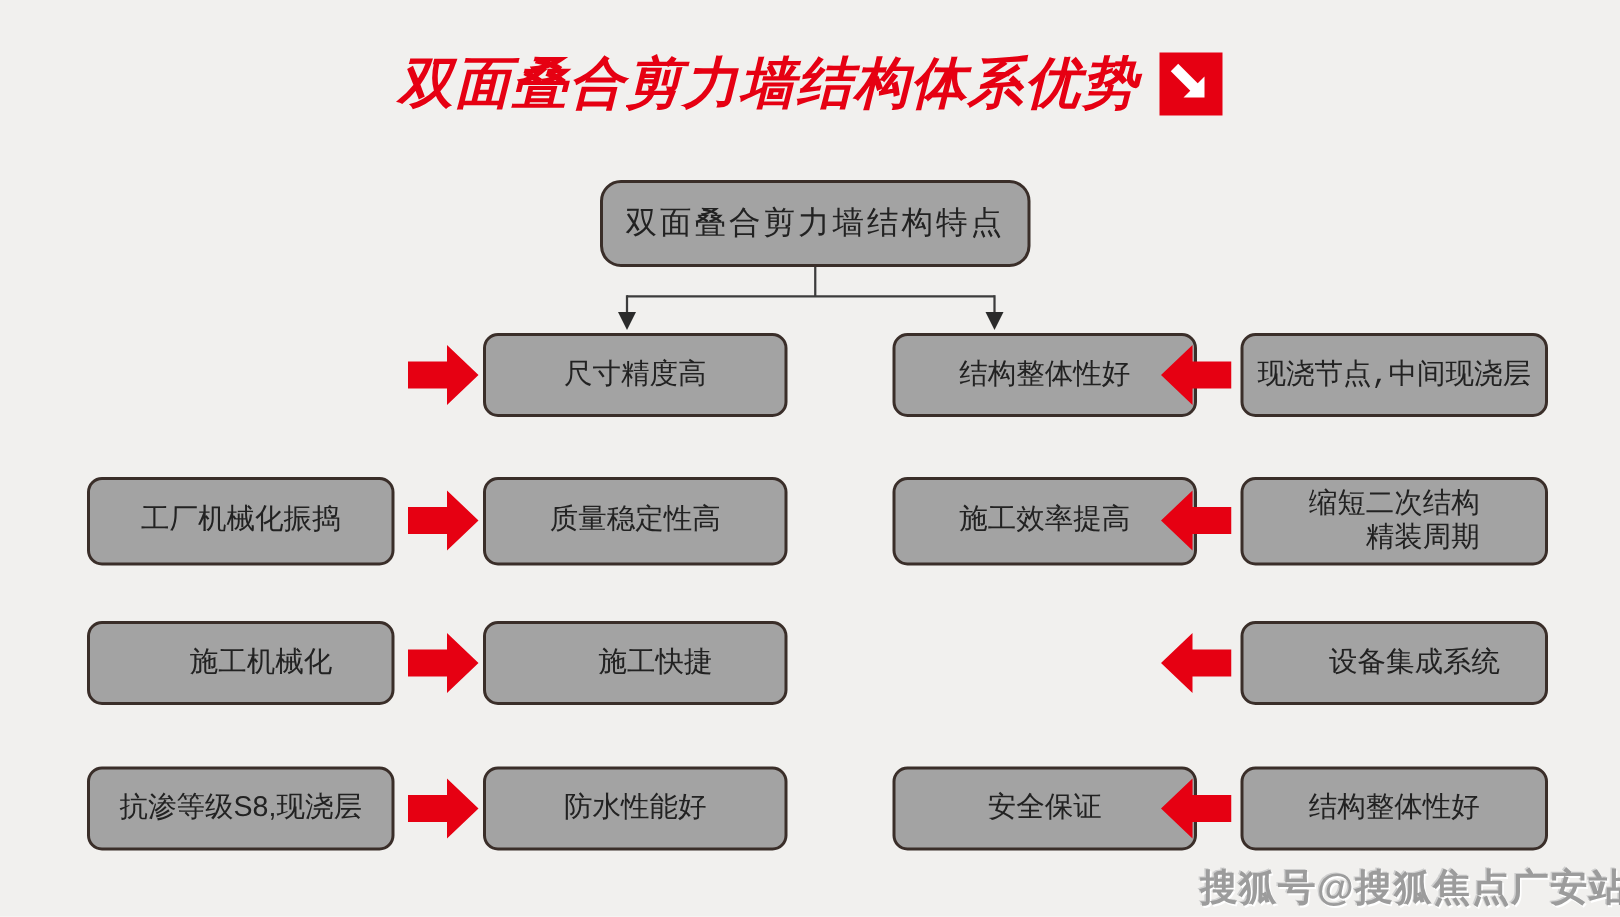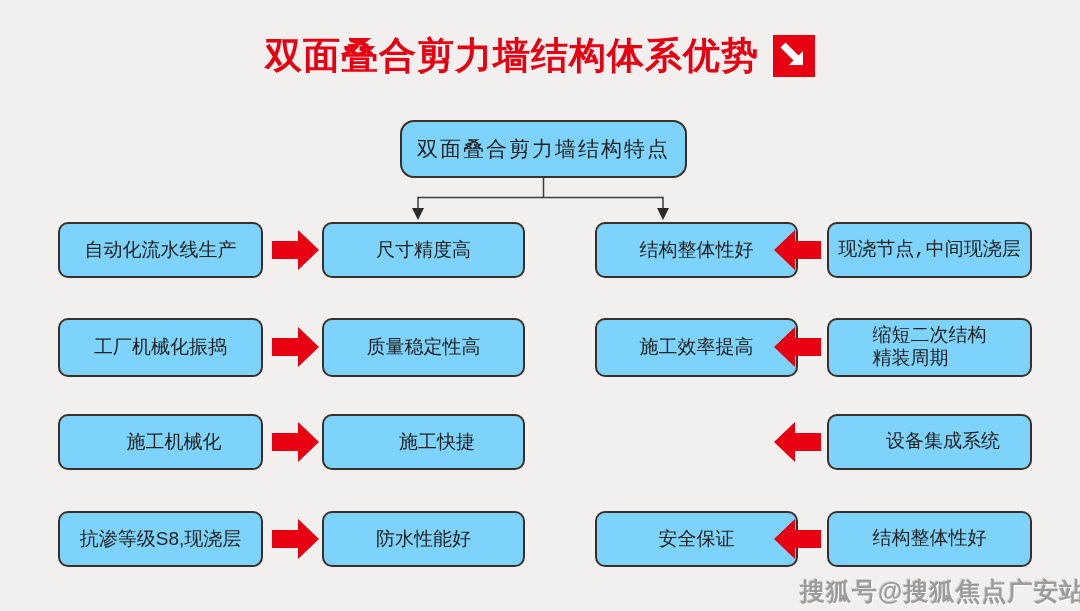--- a/index.html
+++ b/index.html
@@ -6,41 +6,41 @@
   body{font-family:"Liberation Sans","DejaVu Sans",sans-serif;}
   .canvas{
     position:relative;
     width:1080px;height:611px;
     background:var(--background,#f1f0ee);
     overflow:hidden;
   }
   
   .title-wrap{
     position:absolute;left:0;top:28px;width:1080px;height:56px;
-    display:flex;align-items:center;justify-content:center;gap:14px;
+    display:flex;align-items:center;justify-content:center;gap:14px;font-style:italic;
   }
   .title{
     margin:0;font-size:37px;font-weight:bold;letter-spacing:1px;
     color:var(--accent,#e60012);
   }
   .title-icon{
     width:42px;height:42px;display:inline-block;
     background:var(--accent,#e60012);
     color:#ffffff;flex:0 0 auto;
   }
   .title-icon svg{display:block;width:100%;height:100%;}
   
   .node{
     position:absolute;box-sizing:border-box;
-    background:#7dd3fc;
+    background:#a3a3a3;
     border:2.5px solid var(--border,#3a2e29);
     border-radius:10px;
     display:flex;align-items:center;justify-content:center;
     font-size:19px;color:var(--text,#222222);
-    text-align:left;white-space:pre-line;line-height:1.2;
+    text-align:right;white-space:pre-line;line-height:1.2;
     padding:2px 6px;
   }
   .root{
     left:400px;top:120px;width:287px;height:58px;
     border-radius:14px;font-size:21px;letter-spacing:2px;
   }
   
   .c1{left:58px;width:205px;}
   .c2{left:322px;width:203px;}
   .c3{left:595px;width:203px;}
@@ -90,21 +90,20 @@
     <line x1="543.5" y1="178" x2="543.5" y2="197.5" stroke="#3c3c3c" stroke-width="1.5"></line>
     <line x1="418" y1="197.5" x2="663" y2="197.5" stroke="#3c3c3c" stroke-width="1.5"></line>
     <line x1="418" y1="196.8" x2="418" y2="209" stroke="#3c3c3c" stroke-width="1.5"></line>
     <line x1="663" y1="196.8" x2="663" y2="209" stroke="#3c3c3c" stroke-width="1.5"></line>
     <polygon points="412,208 424,208 418,220" fill="#2b2b2b"></polygon>
     <polygon points="657,208 669,208 663,220" fill="#2b2b2b"></polygon>
   </svg>
 
   <div class="node root">双面叠合剪力墙结构特点</div>
 
-  <div class="node c1 r1">自动化流水线生产</div>
   <div class="arrow ar t1">
     <svg viewBox="0 0 48 42">
         <path d="M0,12 H26 V1 L47,21 L26,41 V30 H0 Z" fill="currentColor"></path>
       </svg>
   </div>
   <div class="node c2 r1">尺寸精度高</div>
   <div class="node c3 r1">结构整体性好</div>
   <div class="arrow al t1">
     <svg viewBox="0 0 48 42">
         <path d="M48,12 H22 V1 L1,21 L22,41 V30 H48 Z" fill="currentColor"></path>

